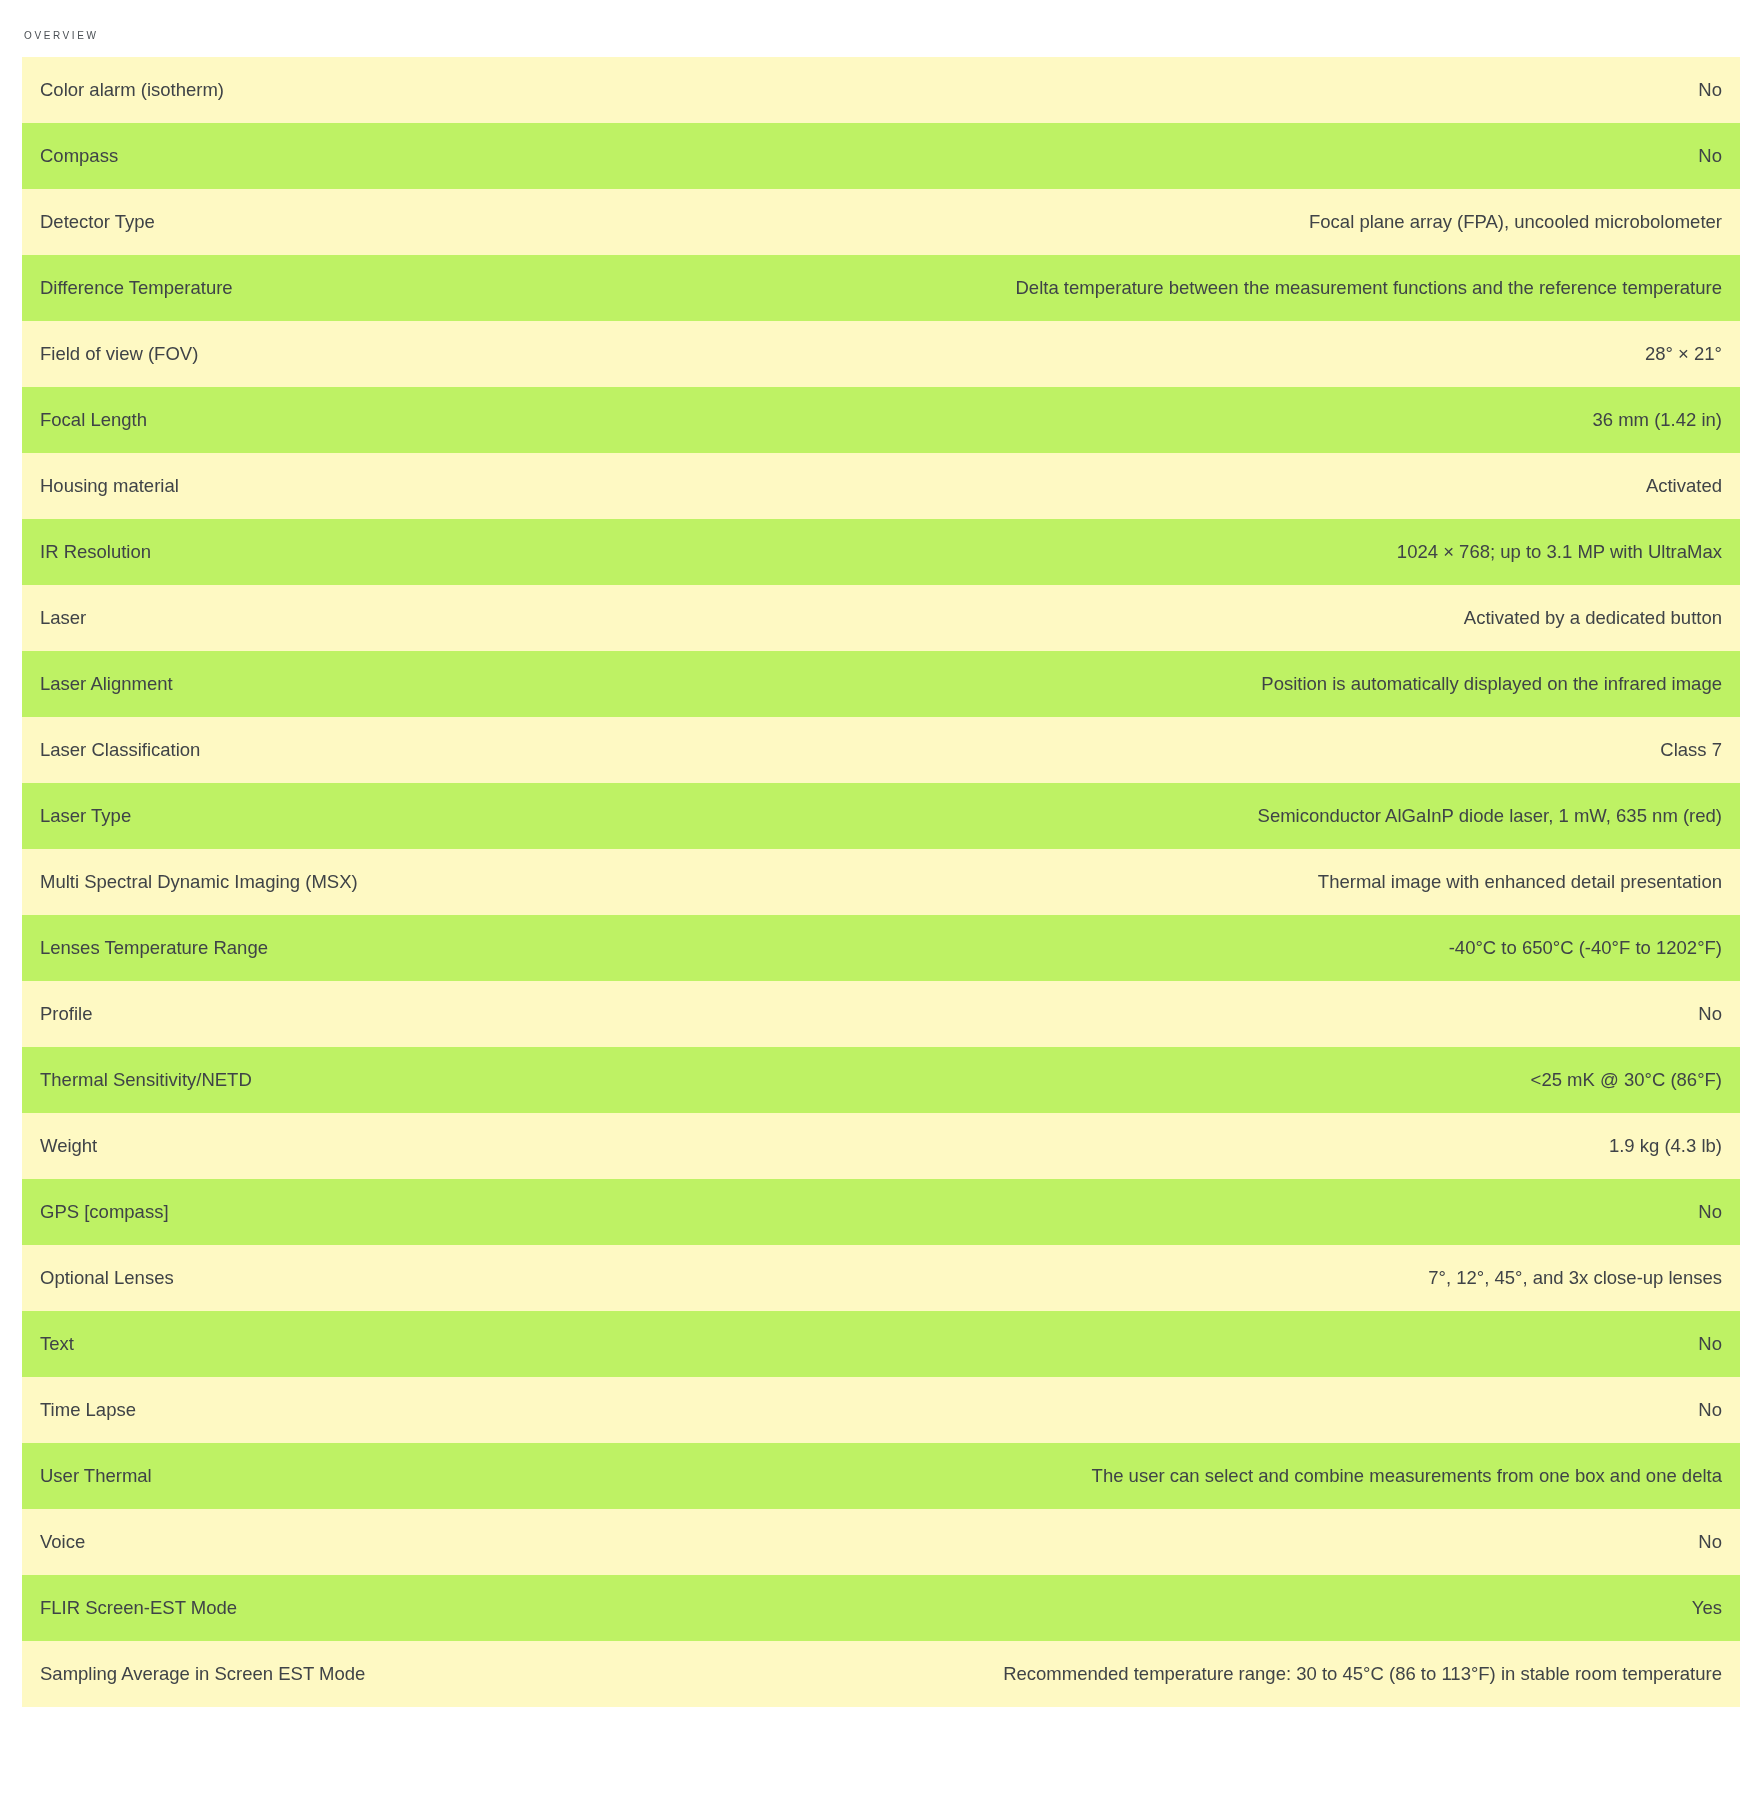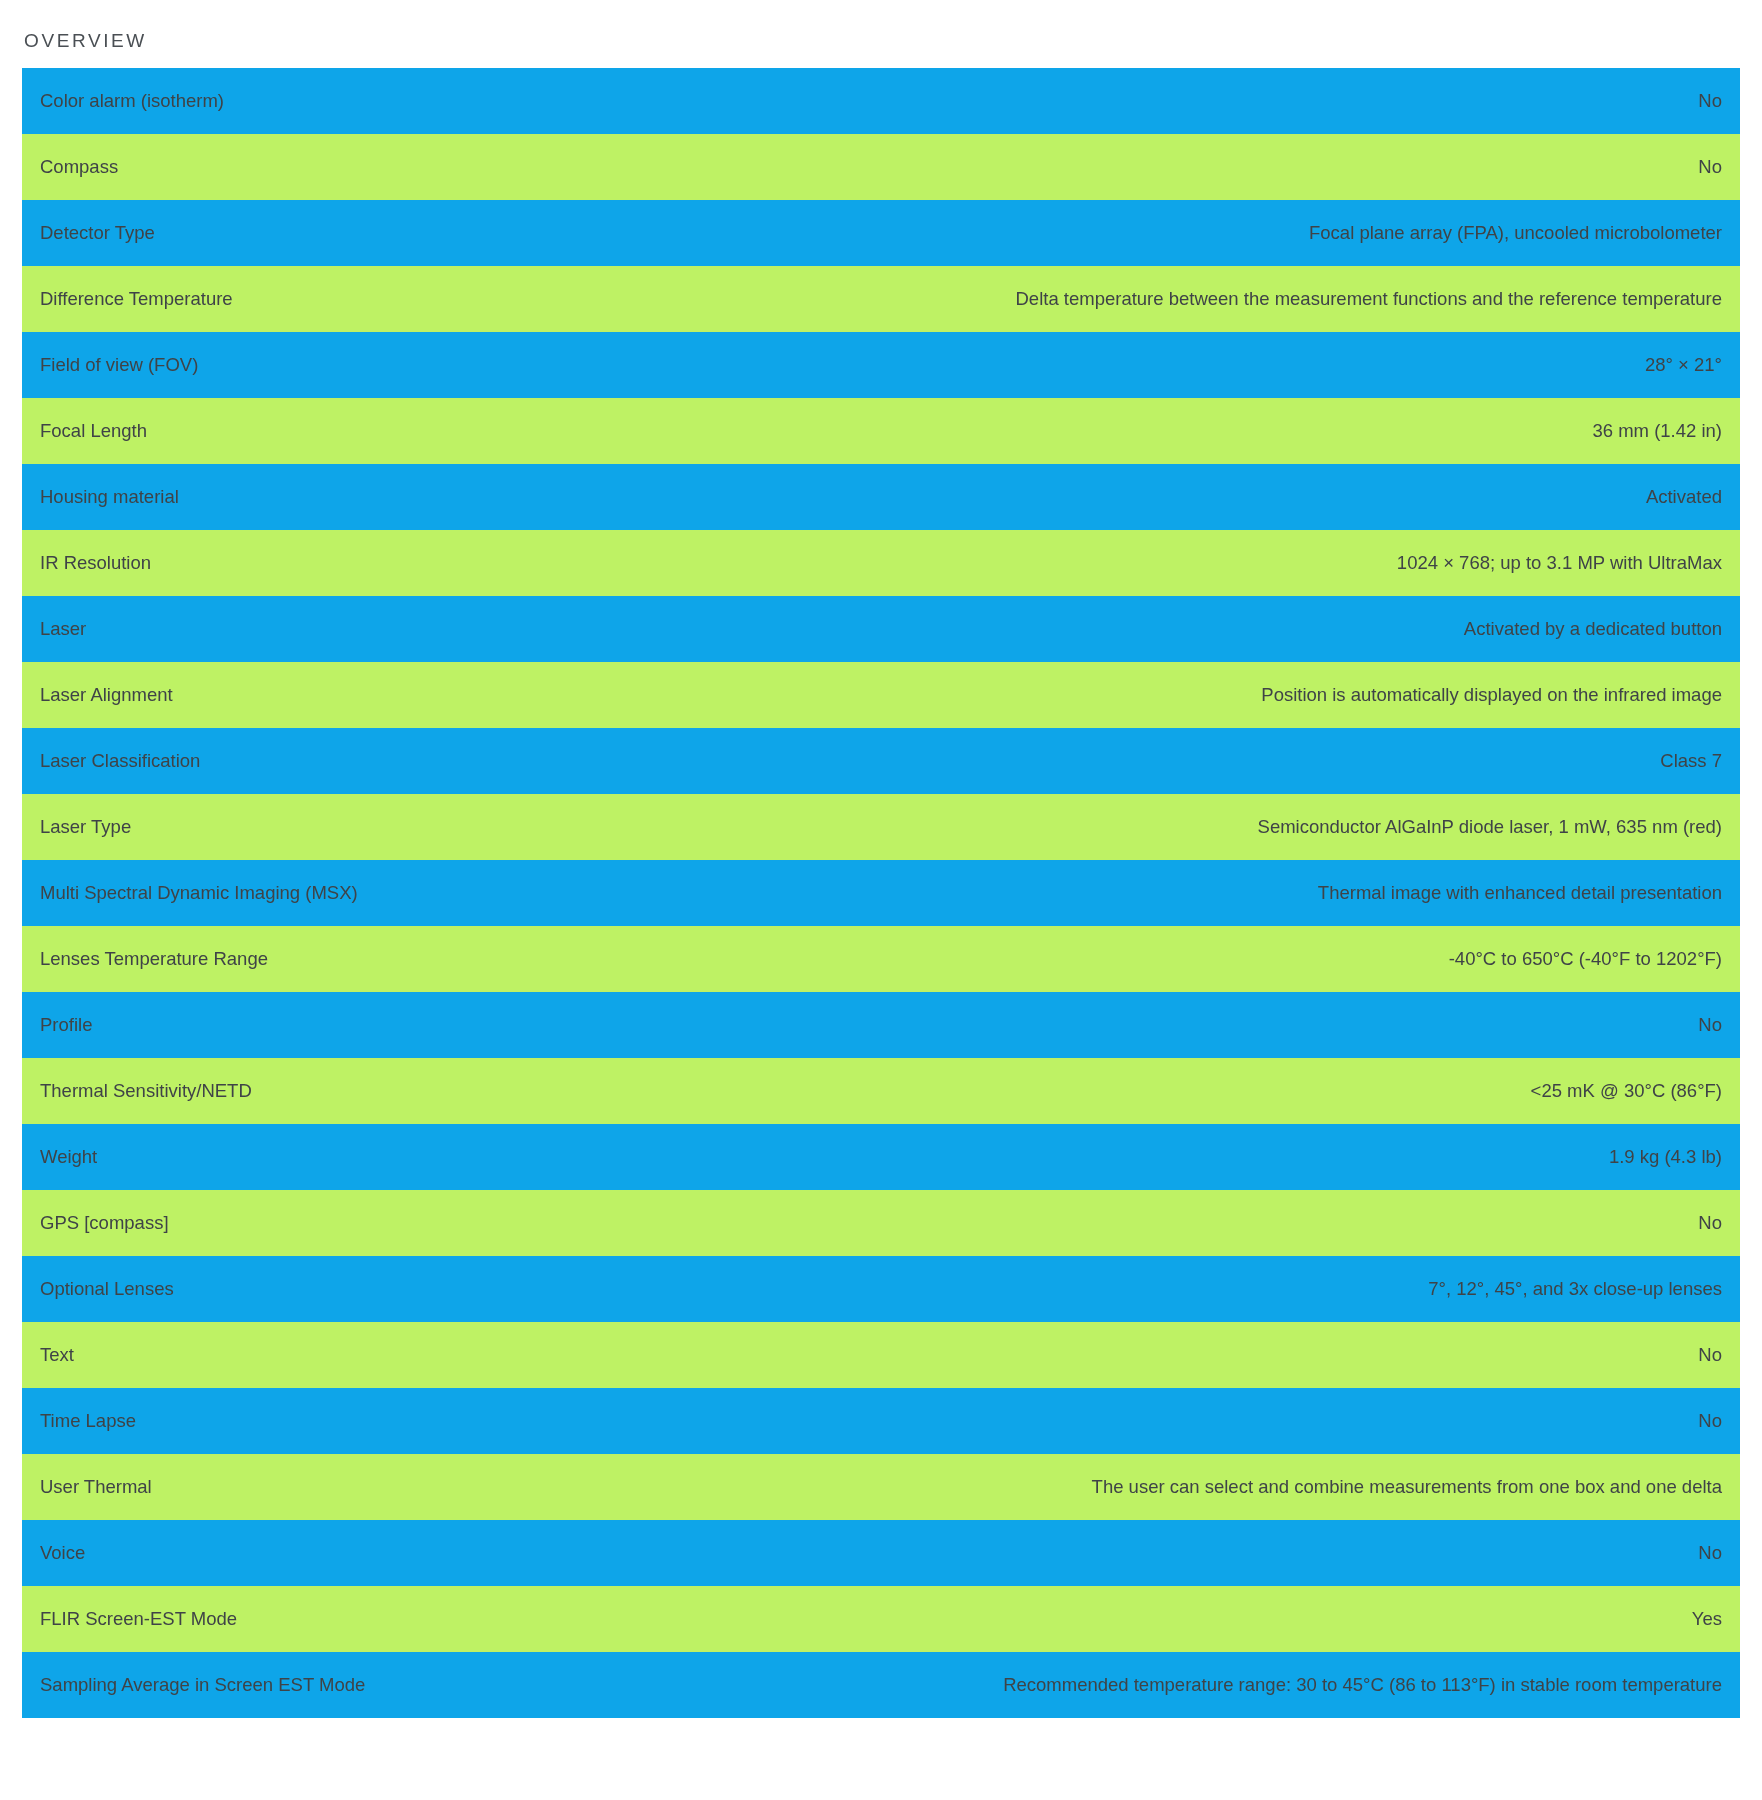--- a/index.html
+++ b/index.html
@@ -12,41 +12,41 @@
     font-family: "Liberation Sans", sans-serif;
     color: #3c4043;
     -webkit-font-smoothing: antialiased;
   }
   .page {
     padding: 22px 22px 0 22px;
     box-sizing: border-box;
     width: 1762px;
   }
   .section-title {
-    font-size: 19px;
+    font-size: 10px;
     letter-spacing: 2.6px;
     color: #4a4f54;
     font-weight: 400;
     margin: 8px 0 16px 2px;
     text-transform: uppercase;
   }
   .spec-table {
     width: 100%;
     border-collapse: collapse;
     table-layout: fixed;
   }
   .spec-row td {
     padding: 0;
     vertical-align: middle;
   }
   .spec-row {
     height: 66px;
   }
   .spec-row.alt .cell {
-    background: #0ea5e9;
+    background: #fef9c3;
   }
   .cell {
     height: 66px;
     display: flex;
     align-items: center;
     box-sizing: border-box;
     font-size: 18.5px;
     color: #3f4347;
     font-weight: 400;
   }

